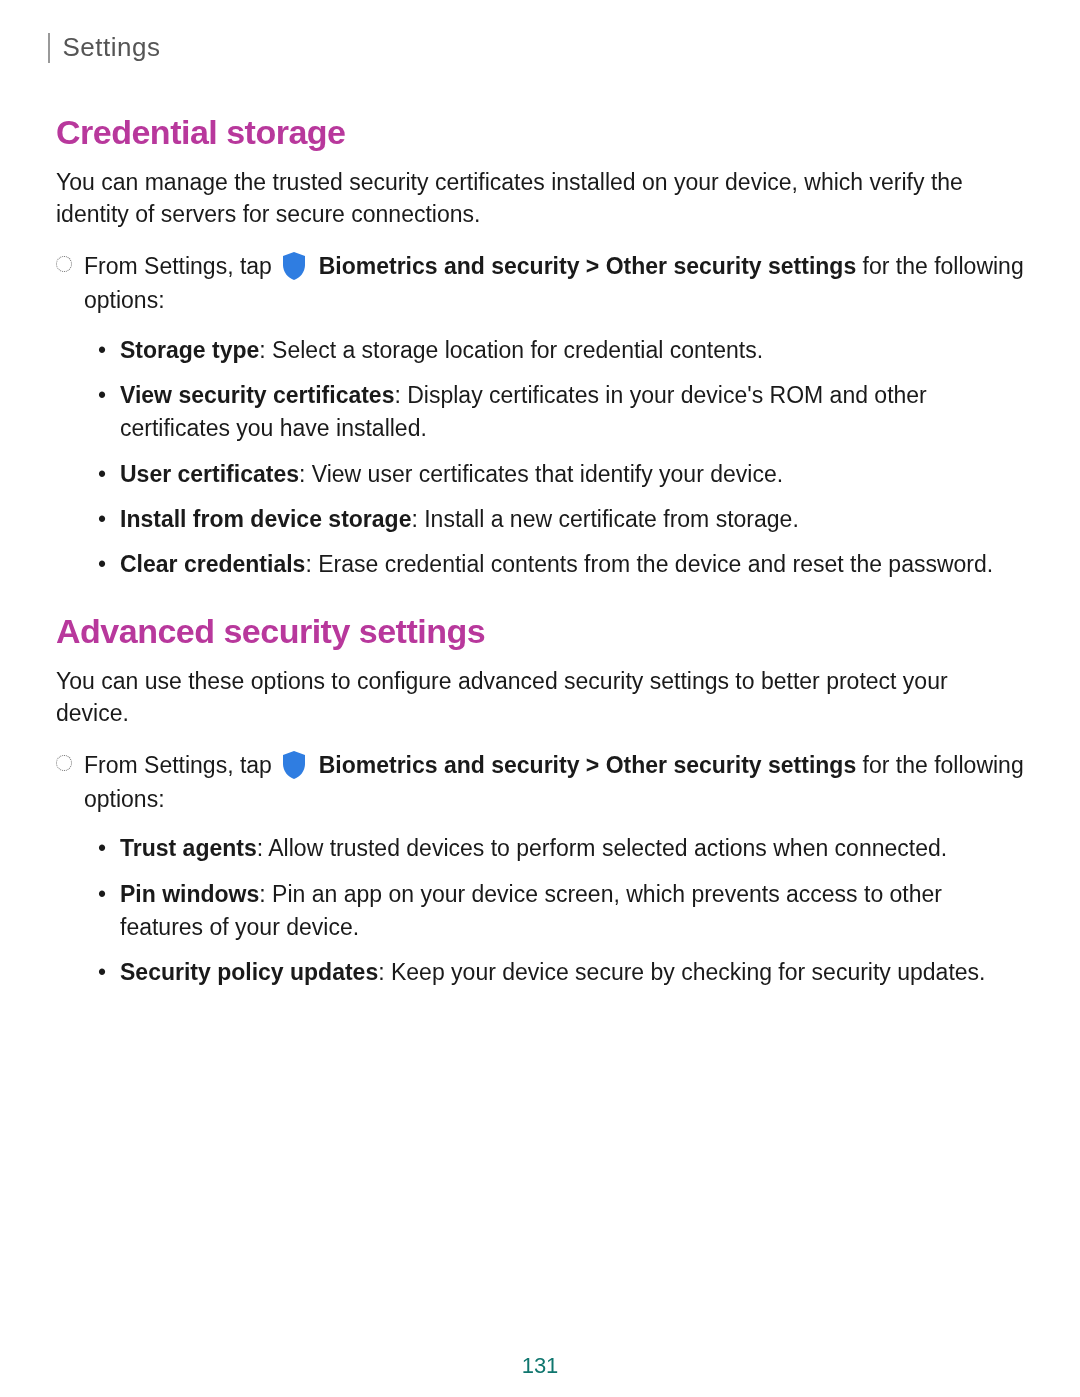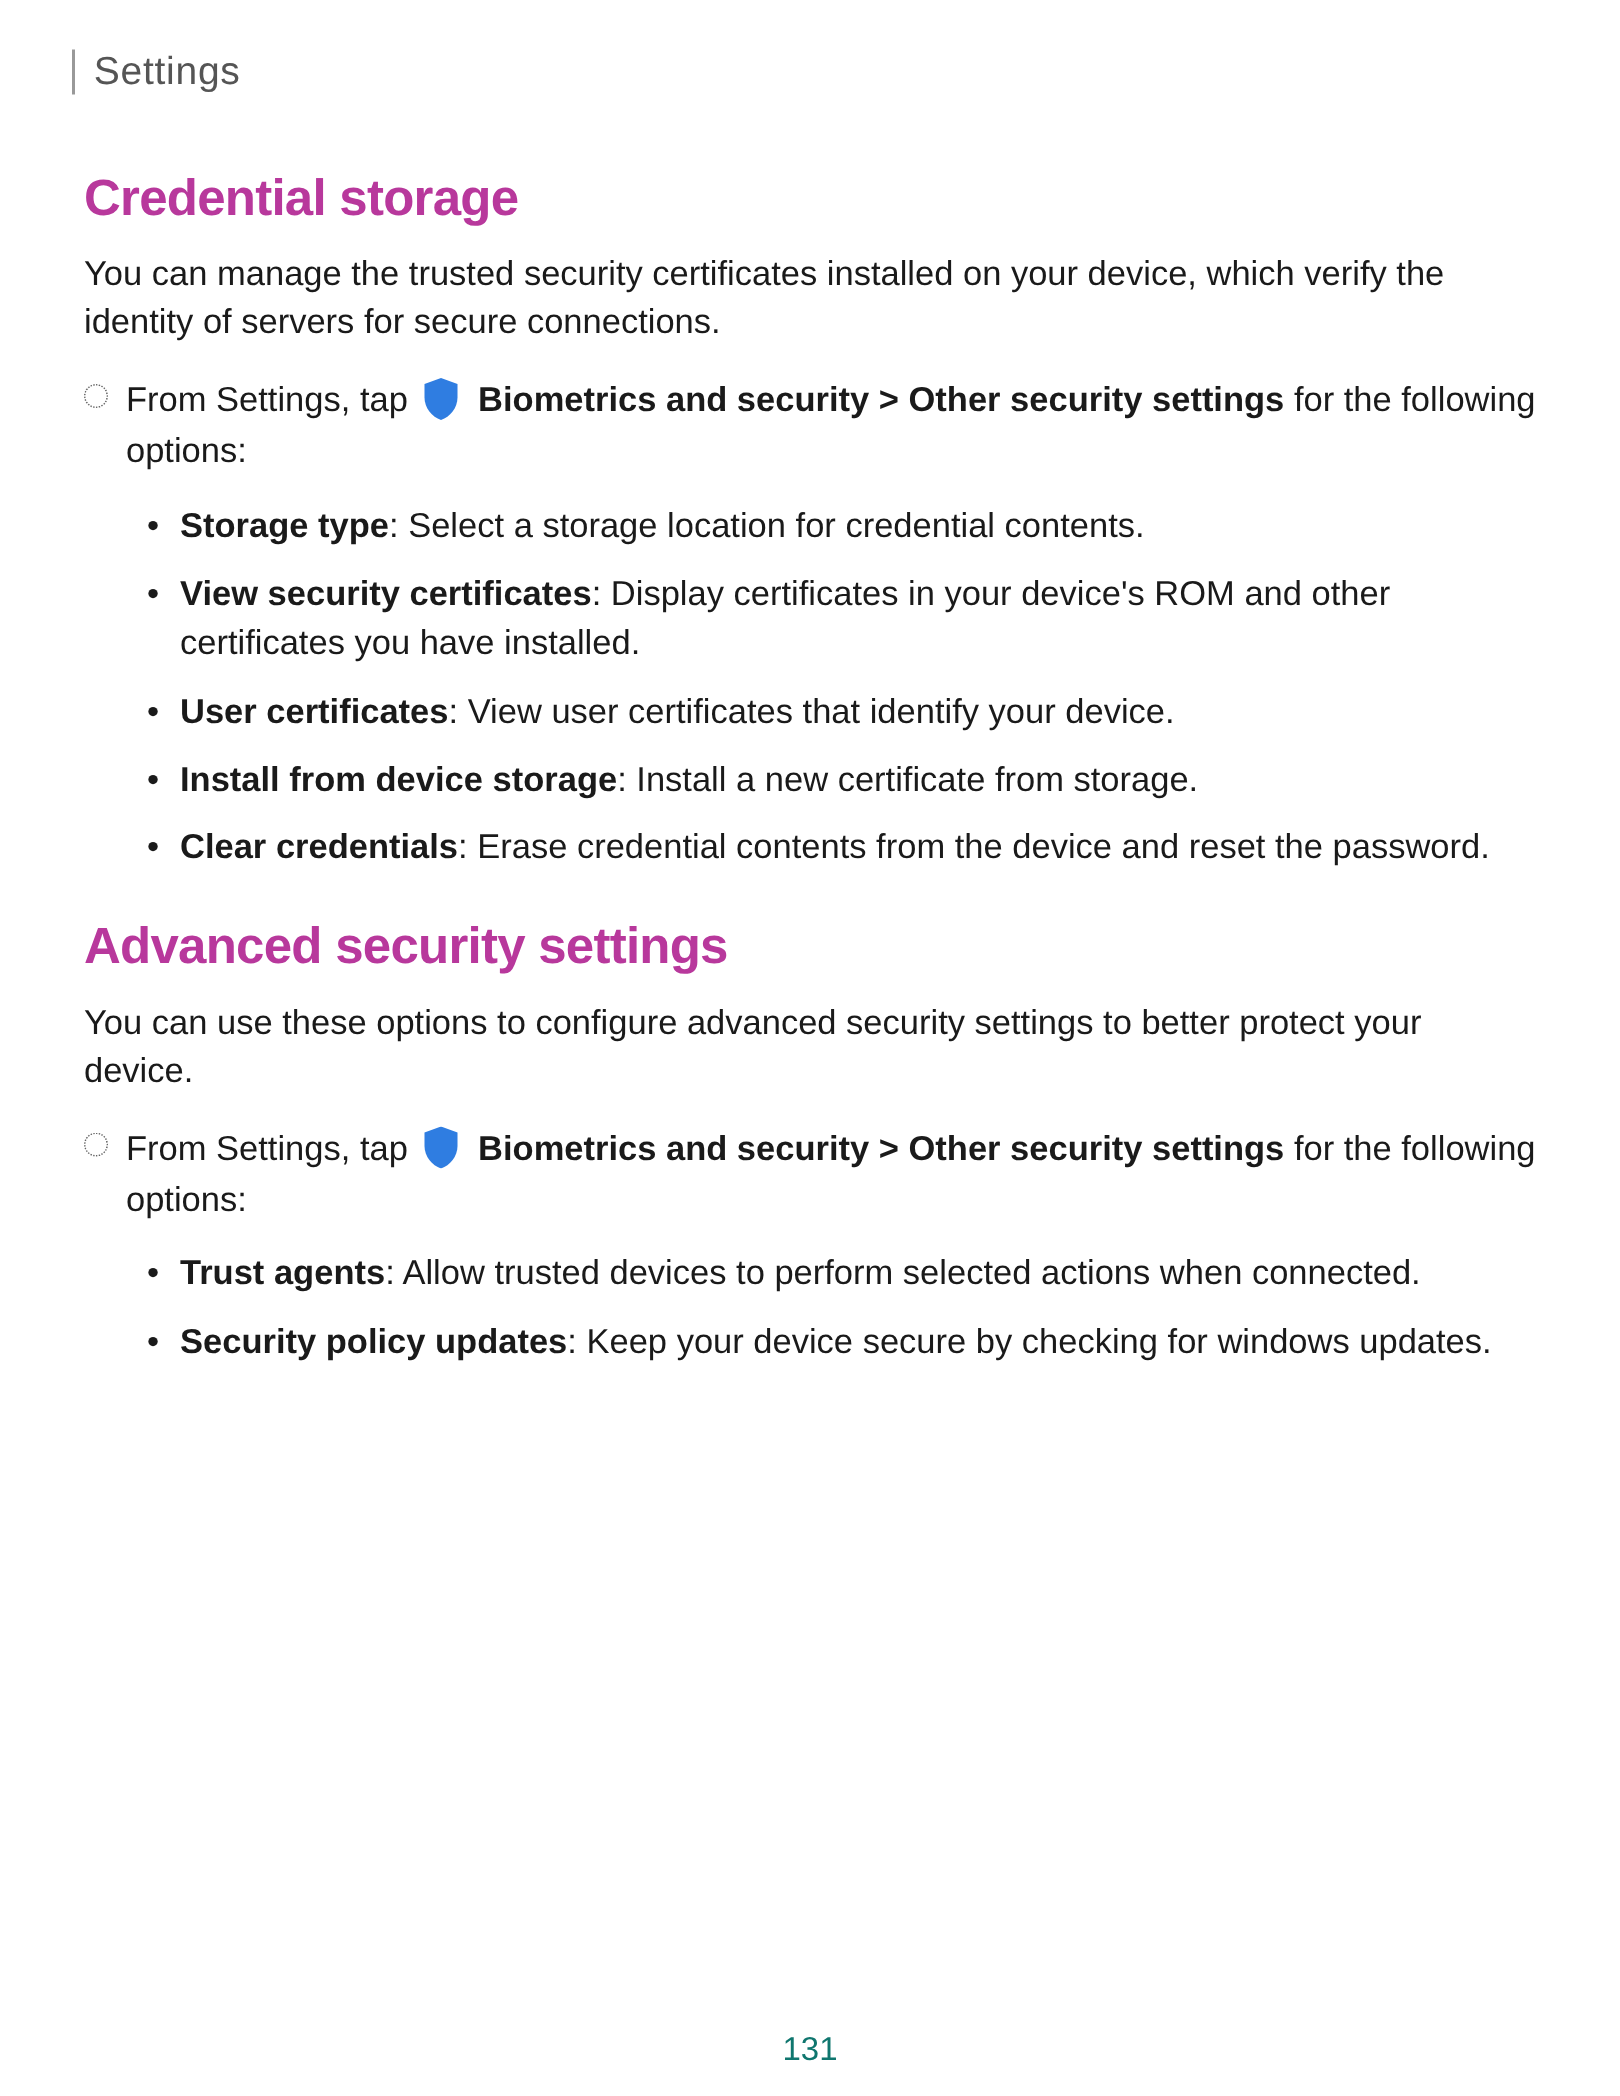--- a/index.html
+++ b/index.html
@@ -141,21 +141,22 @@
           <svg viewBox="0 0 24 28">
               <path d="M12 0 L23 4 V13 C23 20 18 26 12 28 C6 26 1 20 1 13 V4 Z" fill="#2f7de1"></path>
             </svg>
         </span>
         <span class="bold">Biometrics and security &gt; Other security settings</span>
         <span> for the following options:</span>
         <ul class="sub-list">
           <li class="sub-item">
             <span class="bold">Trust agents</span><span>: Allow trusted devices to perform selected actions when connected.</span>
           </li>
-          <li class="sub-item"><span class="bold">Security policy updates</span><span>: Keep your device secure by checking for windows updates.</span></li>
+          <li class="sub-item"><span class="bold">Pin windows</span><span>: Pin an app on your device screen, which prevents access to other features of your device.</span></li>
+          <li class="sub-item"><span class="bold">Security policy updates</span><span>: Keep your device secure by checking for security updates.</span></li>
         </ul>
       </li>
     </ul>
   </div>
 
 </div>
 
 <div class="page-number">131</div>
 
 </body></html>

